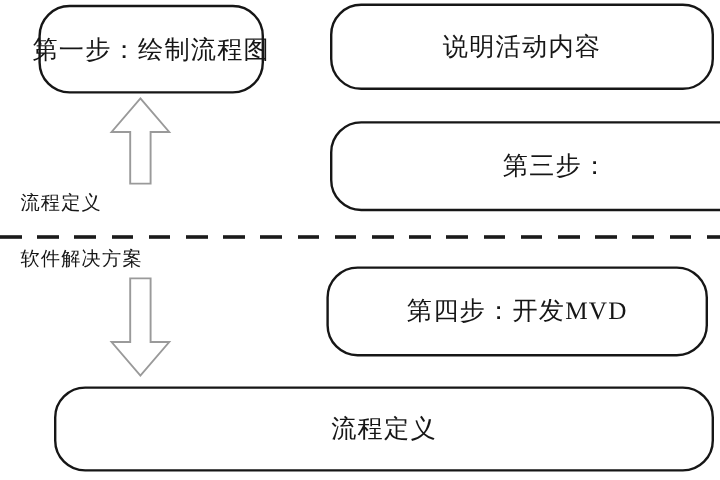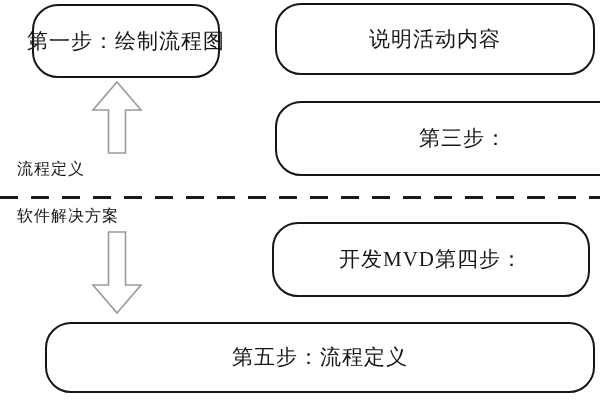--- a/index.html
+++ b/index.html
@@ -106,22 +106,21 @@
 
   <div class="divider"></div>
 
   <div class="side-label" id="label-software">软件解决方案</div>
 
   <svg class="arrow-svg" id="arrow-down" width="54" height="85" viewBox="0 0 54 85">
     <polygon class="arrow-shape" points="18.5,2 35.5,2 35.5,55 51,55 27,83 3,55 18.5,55"></polygon>
   </svg>
 
   <div class="box" id="box-step4">
+    <div class="box-line">第四步：</div>
     <div class="box-line">开发MVD</div>
-    <div class="box-line">第四步：</div>
   </div>
 
   <div class="box" id="box-step5">
-    <div class="box-line">第五步：</div>
     <div class="box-line">流程定义</div>
   </div>
 
 </div>
 
 </body></html>

